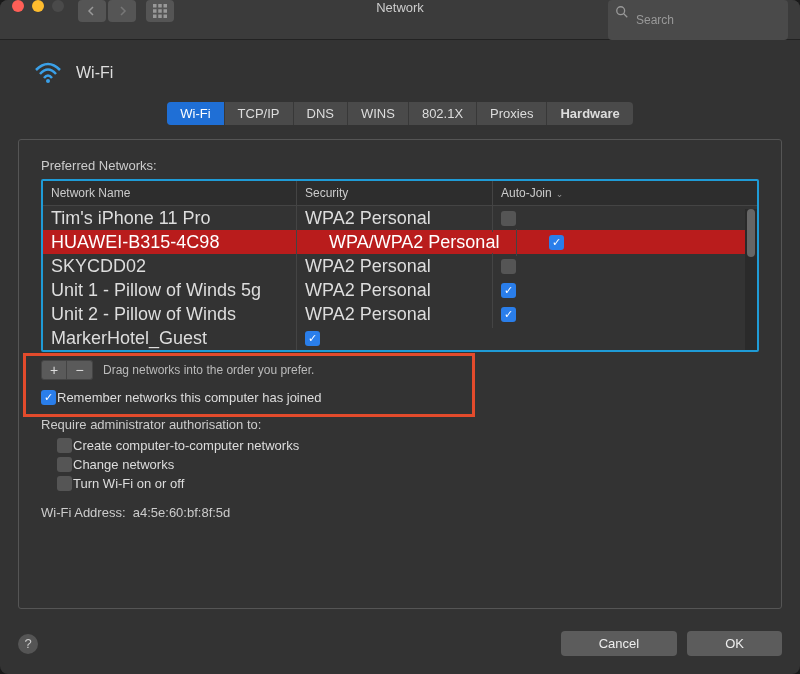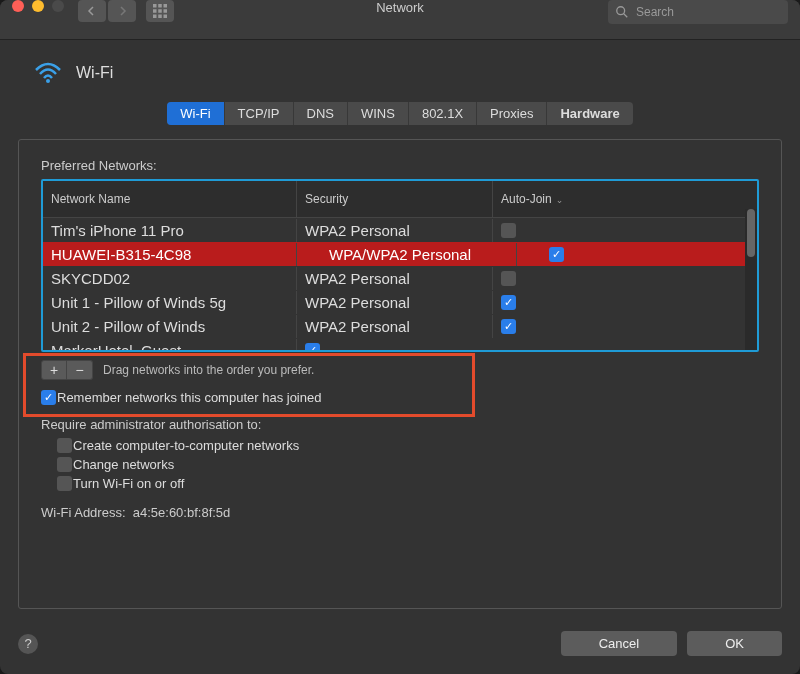--- a/index.html
+++ b/index.html
@@ -9,44 +9,44 @@
   .titlebar { height: 40px; background: #3b3b3b; display: flex; padding: 0 12px; border-bottom: 1px solid #222; position: relative; }
   .traffic { display: flex; gap: 8px; margin-right: 14px; }
   .tl { width: 12px; height: 12px; border-radius: 50%; }
   .tl.r { background:#ff5f57; } .tl.y { background:#febc2e; } .tl.g { background:#4a4a4a; }
   .navbtns { display:flex; gap:2px; margin-right:10px; }
   .navbtn { width:28px; height:22px; background:#555; border-radius:4px; display:flex; align-items:center; justify-content:center; color:#888; font-size:12px; }
   .gridbtn { width:28px; height:22px; background:#555; border-radius:4px; display:flex; align-items:center; justify-content:center; }
   .gridbtn svg { width:14px; height:14px; fill:#999; }
   .title { position:absolute; left:0; right:0; text-align:center; color:#ccc; font-size:13px; pointer-events:none; }
   .searchwrap { margin-left:auto; }
-  .search { background:#4a4a4a; border:none; border-radius:4px; height:24px; width:180px; padding:0 8px 0 28px; color:#ccc; font-size:12px; }
+  .search { background:#4a4a4a; border:none; border-radius:4px; height:40px; width:180px; padding:0 8px 0 28px; color:#ccc; font-size:12px; }
   .search::placeholder{color:#999;}
   .searchwrap { position:relative; }
   .searchwrap svg { position:absolute; left:7px; top:5px; width:14px; height:14px; fill:#999; }
   
   .headerrow { display:flex; align-items:center; padding:22px 34px 18px 34px; gap:14px; }
   .wifi-icon { width:28px; height:22px; }
   .wifi-title { color:#ddd; font-size:16px; }
   
   .tabs { display:flex; background:#4a4a4a; border-radius:4px; overflow:hidden; width:fit-content; margin:0 auto 14px; }
   .tab { padding:4px 13px; color:#ddd; font-size:13px; border-right:1px solid #383838; cursor:default; }
   .tab:last-child{border-right:none;font-weight:bold;}
   .tab.active { background:#1f6fd6; color:#fff; }
   
   .panel { border:1px solid #555; border-radius:3px; margin:0 18px 12px; padding:18px 22px 20px; flex:1; position:relative; }
   .label { color:#ccc; font-size:13px; margin-bottom:6px; }
   .tablewrap { border:2px solid #1f9bd6; border-radius:2px; overflow:hidden; margin-bottom:0; height:173px; position:relative; }
   .thead { display:flex; background:#2d2d2d; color:#ccc; font-size:12px; border-bottom:1px solid #444; }
-  .th, .td { padding:11px 8px; }
+  .th, .td { padding:5px 8px; }
   .col-name { flex:0 0 254px; border-right:1px solid #444; }
   .col-sec { flex:0 0 196px; border-right:1px solid #444; }
   .col-auto { flex:1; }
   .tbody { height:145px; overflow:hidden; }
-  .tr { display:flex; color:#ddd; font-size:15px; align-items:center; height:24px; }
+  .tr { display:flex; color:#ddd; font-size:18px; align-items:center; height:24px; }
   .tr .td { padding:3px 8px; }
   .tr.sel { background:#b91c1c; color:#fff;gap:24px; }
   .autojoin { display:flex; align-items:center; }
   .chk { width:15px; height:15px; border-radius:3px; background:#555; display:inline-flex; align-items:center; justify-content:center; }
   .chk.on { background:#2a7eea; }
   .chk.on::after { content:"✓"; color:#fff; font-size:11px; line-height:1; }
   .scrollbar { position:absolute; right:0; top:28px; bottom:0; width:12px; background:#2a2a2a; }
   .scrollthumb { position:absolute; top:0; right:2px; width:8px; height:48px; background:#666; border-radius:4px; }
   
   .redbox { position:absolute; border:3px solid #e34b2c; pointer-events:none; }

